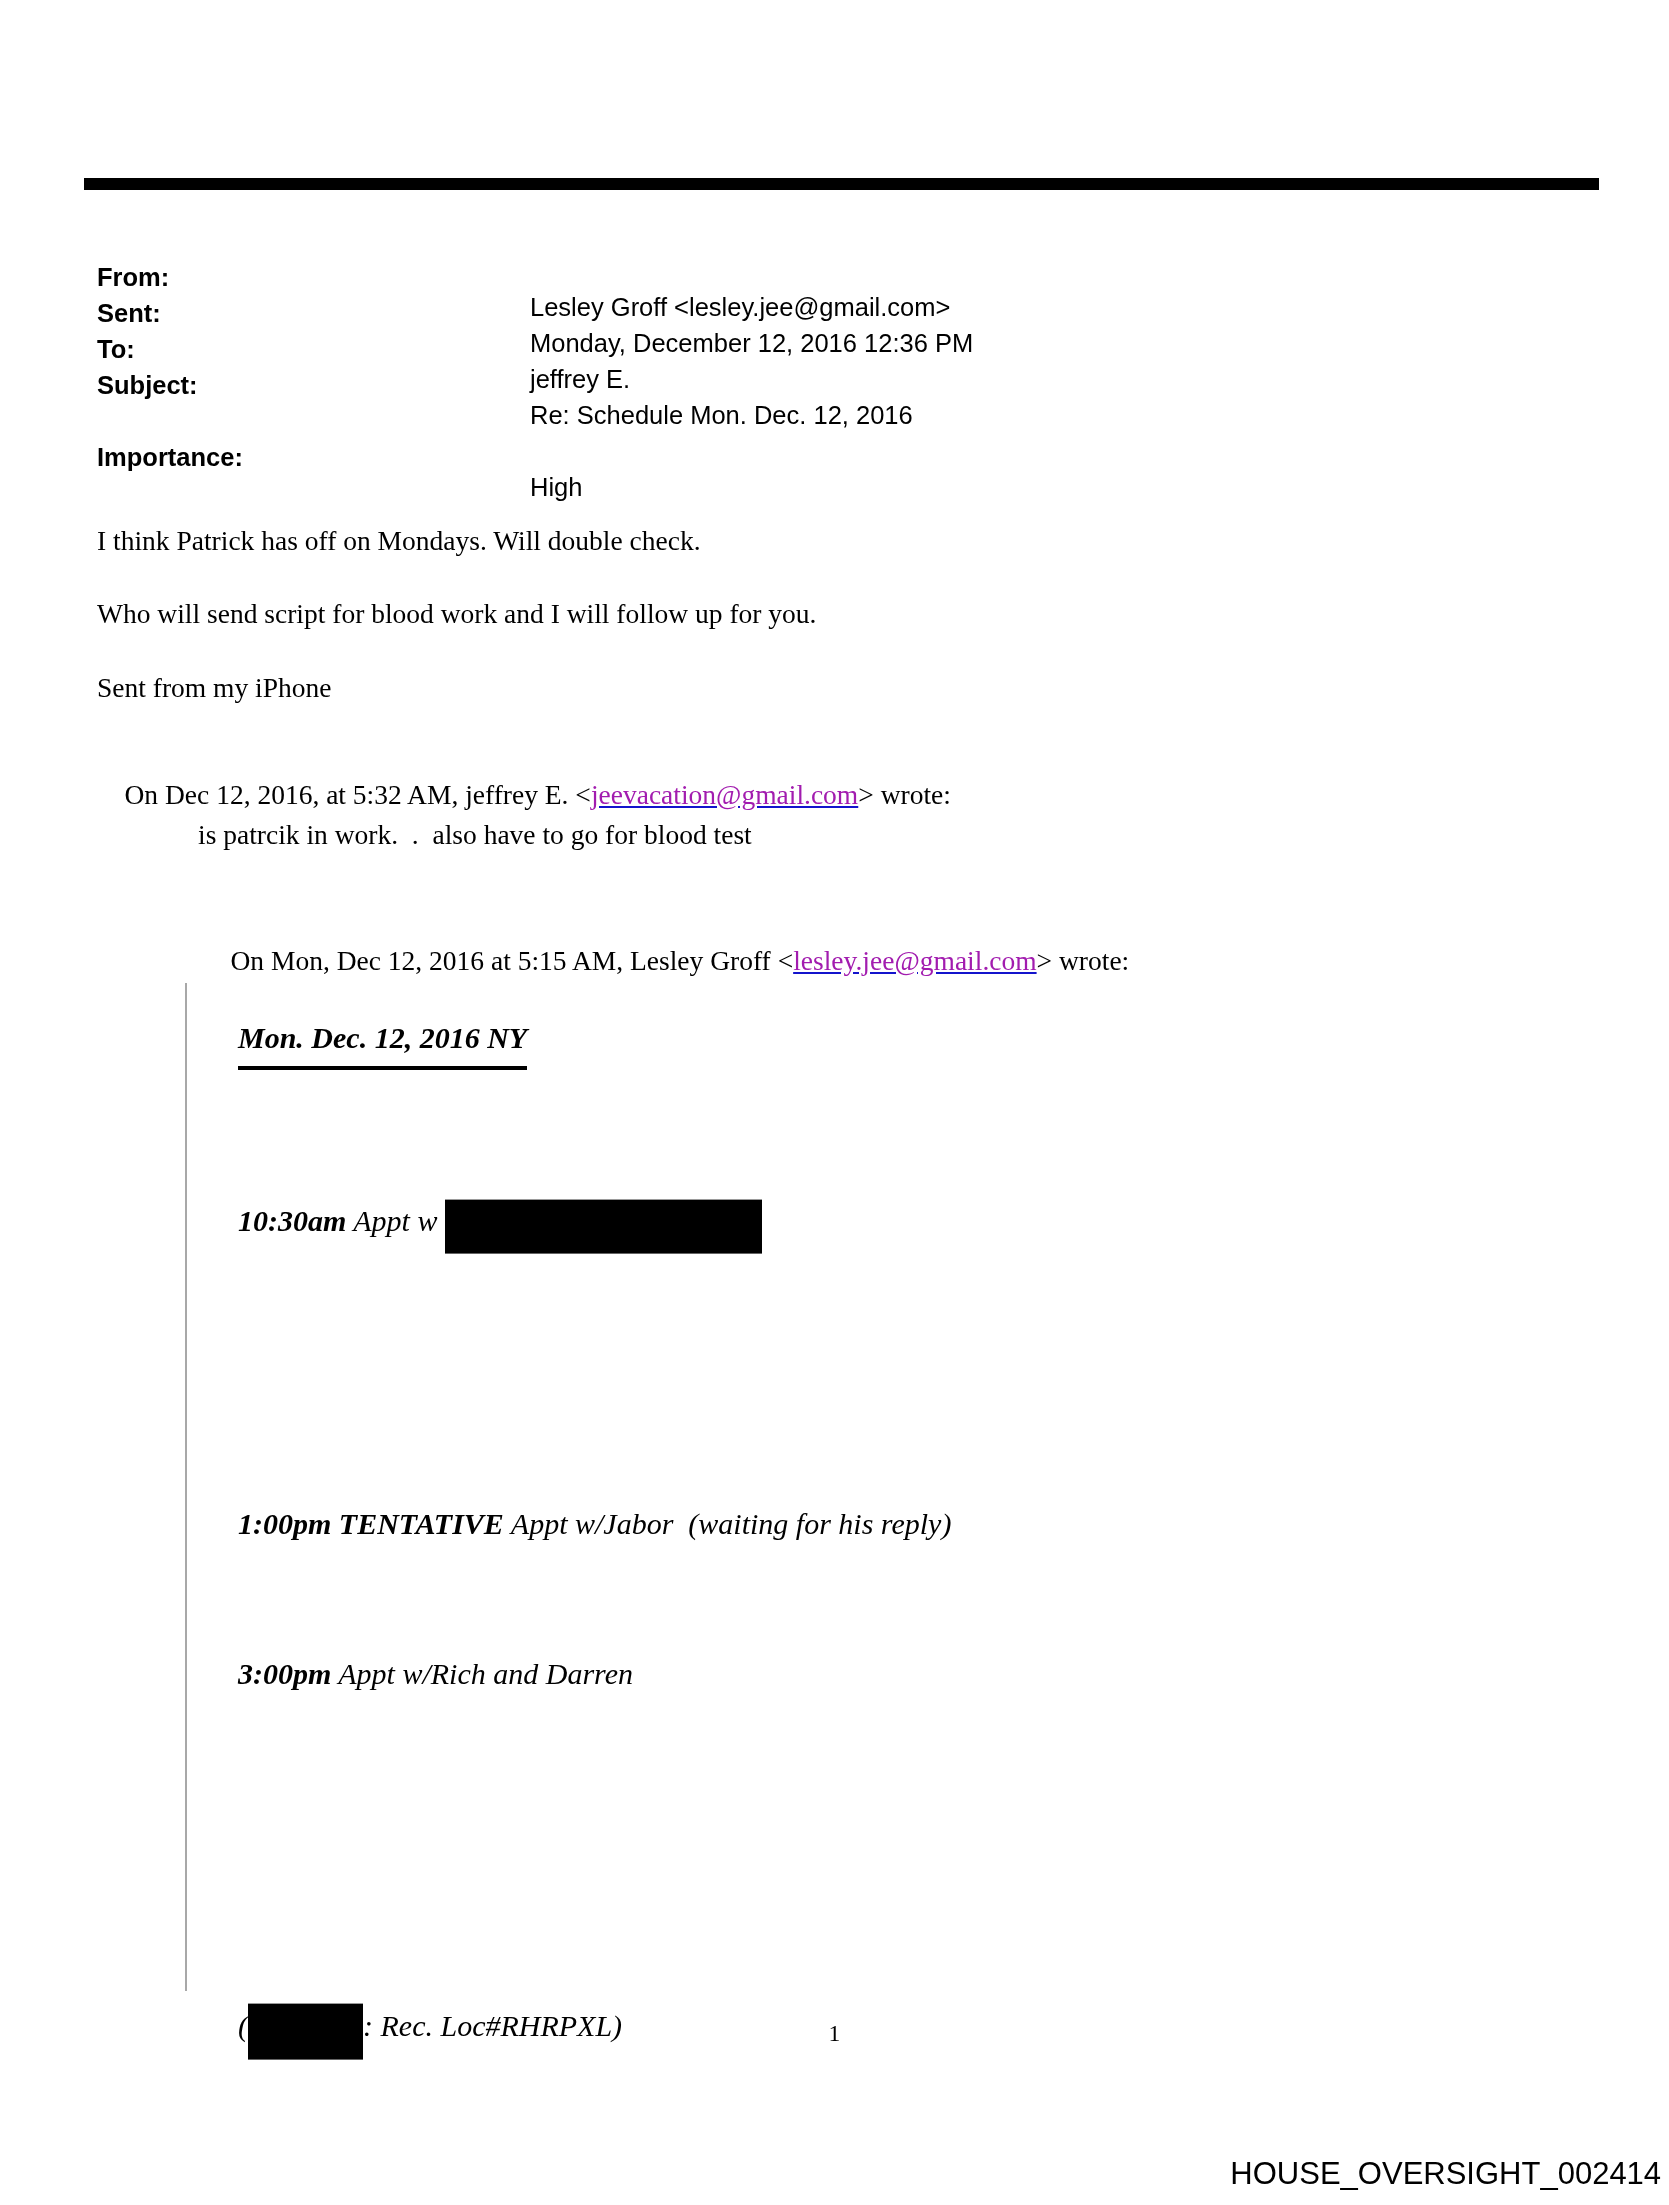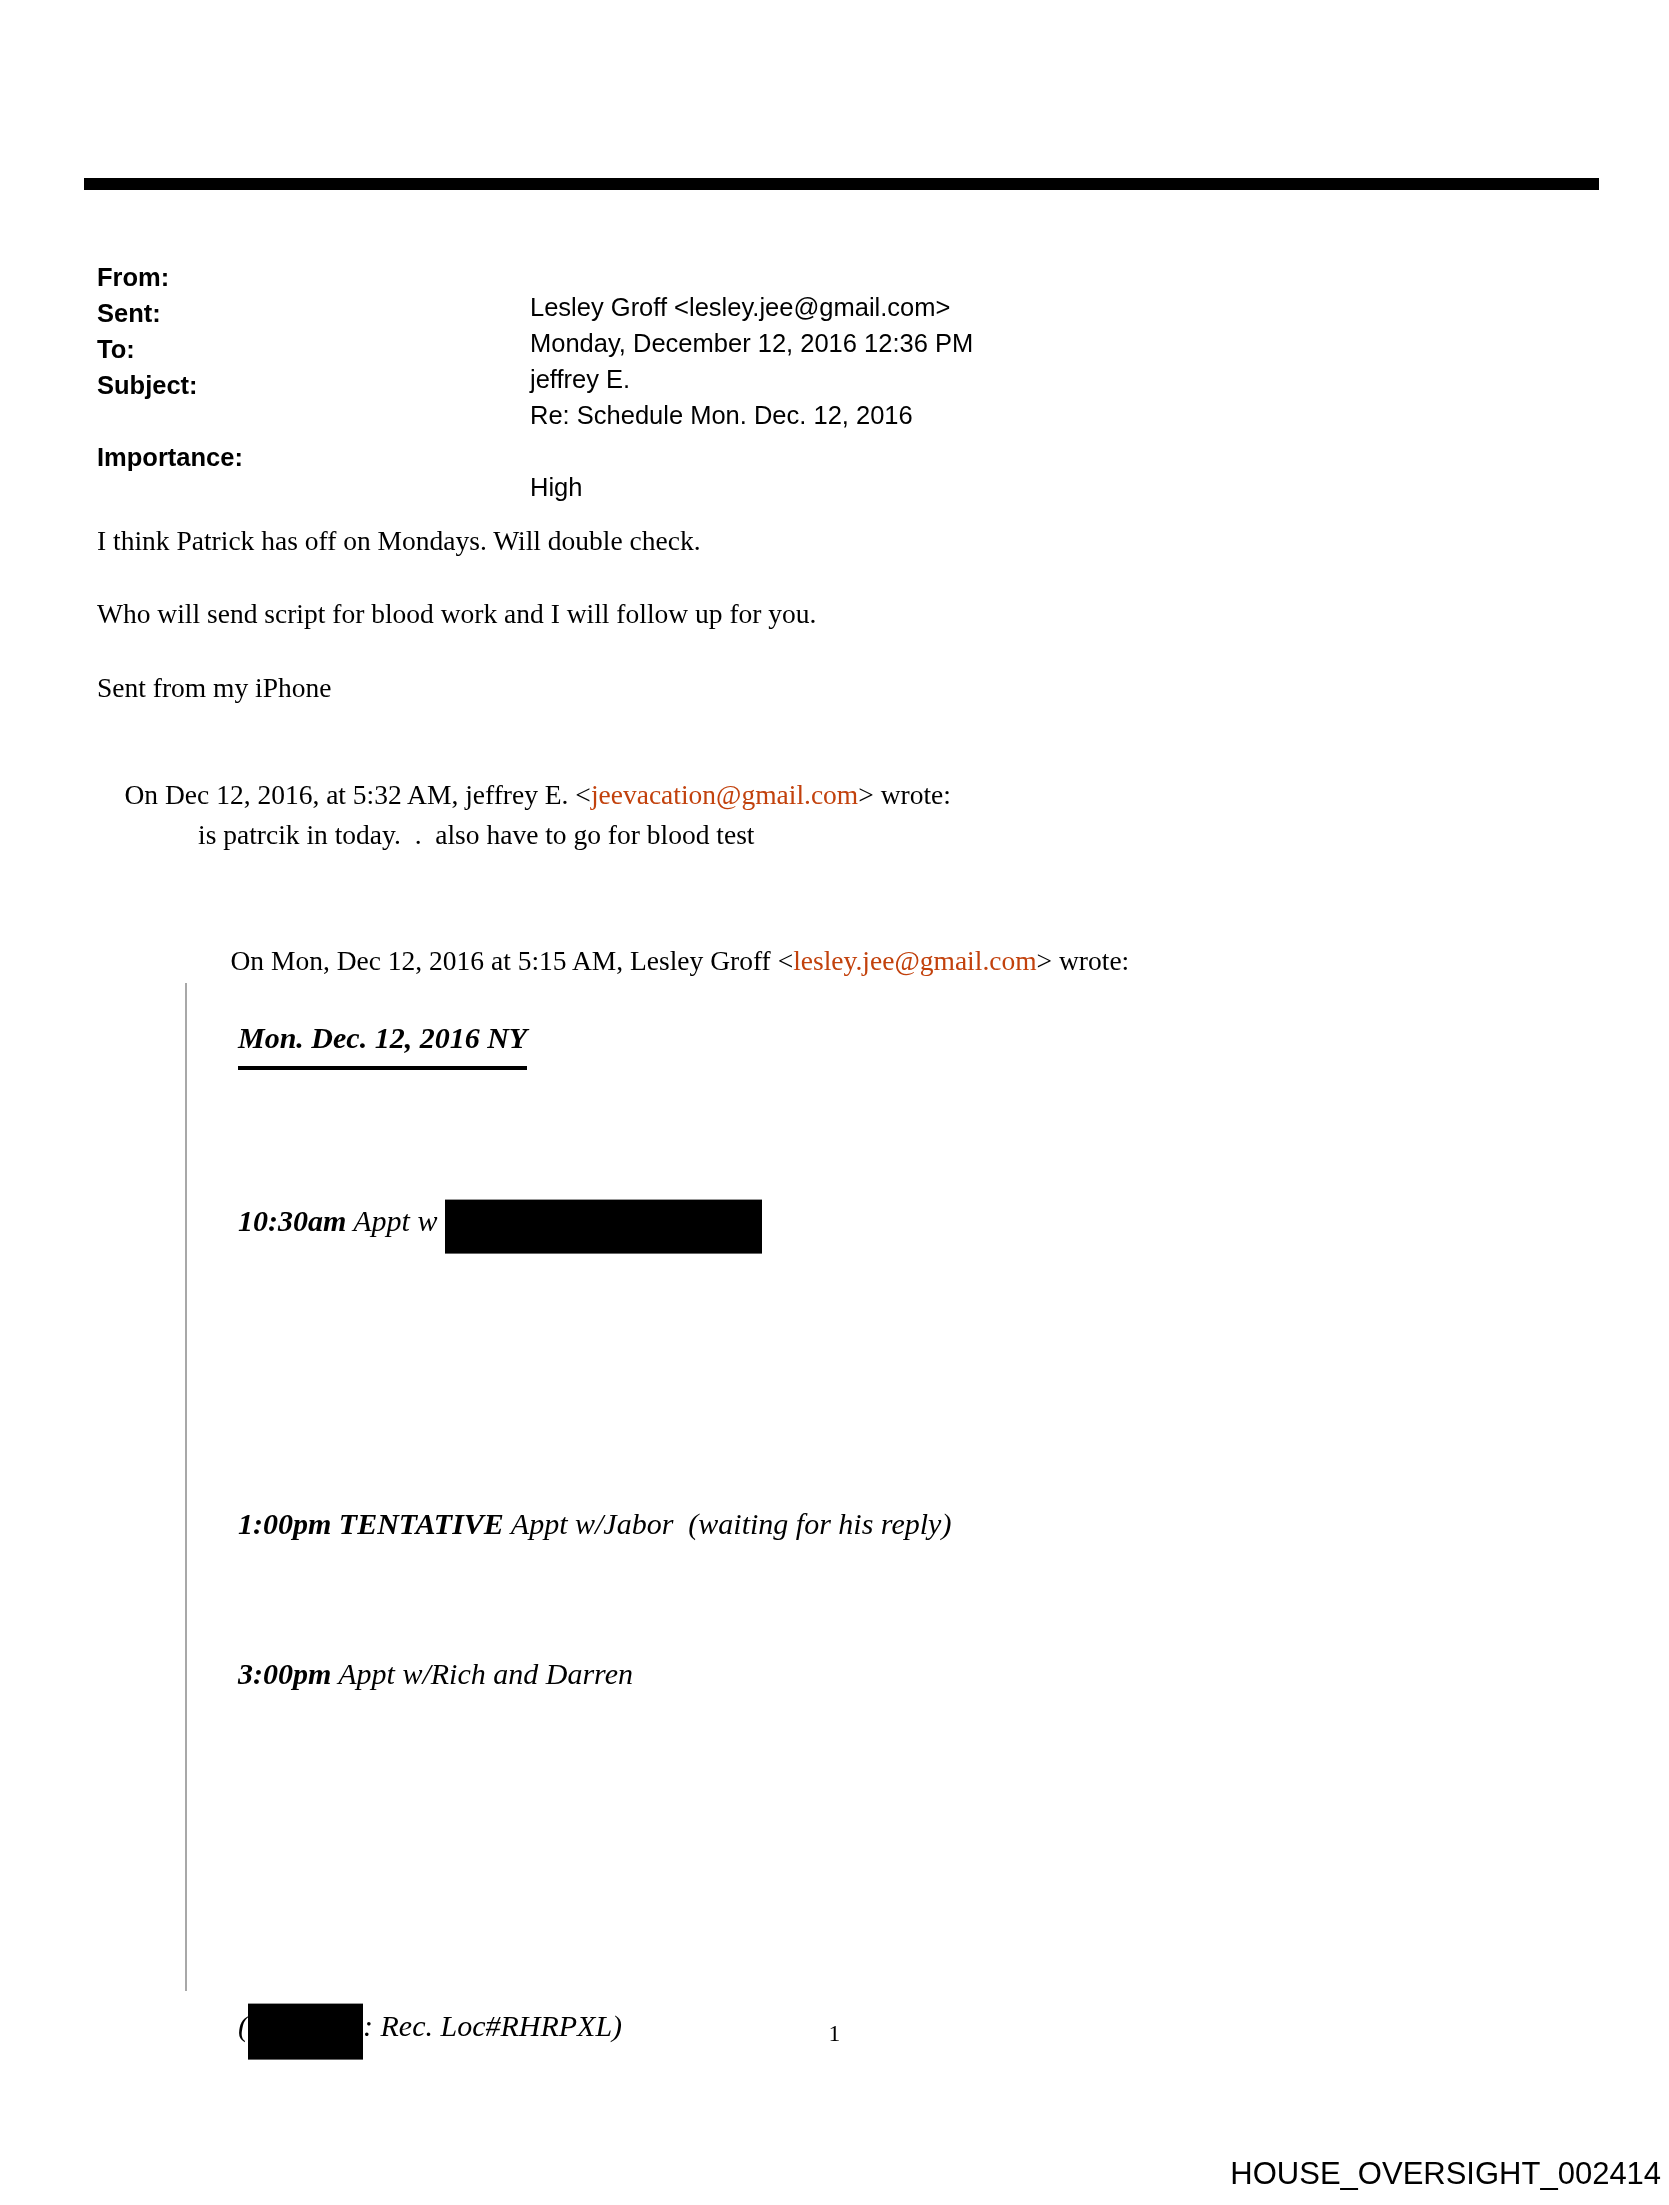--- a/index.html
+++ b/index.html
@@ -28,21 +28,22 @@
     white-space:pre;
   }
   .hlabel{position:absolute; left:97px; font-weight:bold;}
   .hvalue{position:absolute; left:530px;}
   
   .bodyline{
     font-size:27.5px; line-height:33px;
     white-space:pre-wrap;
   }
   .link{
-    color:#c2410c;
+    color:#a21caf;
+    text-decoration:underline;
     text-decoration-color:#1414CC;
     cursor:pointer;
   }
   
   .quote-line{
     left:185px; top:983px;
     width:2px; height:1008px;
     background:#a8a8a8;
   }
   
@@ -115,21 +116,21 @@
   </div>
 
   <div class="abs bodyline" style="left:97px; top:524px">I think Patrick has off on Mondays. Will double check.</div>
   <div class="abs bodyline" style="left:97px; top:597px">Who will send script for blood work and I will follow up for you.</div>
   <div class="abs bodyline" style="left:97px; top:671px">Sent from my iPhone</div>
 
   <div class="abs bodyline" style="left:97px; top:745px">
     <span>On Dec 12, 2016, at 5:32 AM, jeffrey E. &lt;</span><a class="link">jeevacation@gmail.com</a><span>&gt; wrote:</span>
   </div>
 
-  <div class="abs bodyline" style="left:198px; top:818px">is patrcik in today.  .  also have to go for blood test</div>
+  <div class="abs bodyline" style="left:198px; top:818px">is patrcik in work.  .  also have to go for blood test</div>
 
   <div class="abs bodyline" style="left:203px; top:911px">
     <span>On Mon, Dec 12, 2016 at 5:15 AM, Lesley Groff &lt;</span><a class="link">lesley.jee@gmail.com</a><span>&gt; wrote:</span>
   </div>
 
   <div class="abs quote-line"></div>
 
   <div class="abs sched-heading">
     <span class="underlined">Mon. Dec. 12, 2016 NY</span>
   </div>

